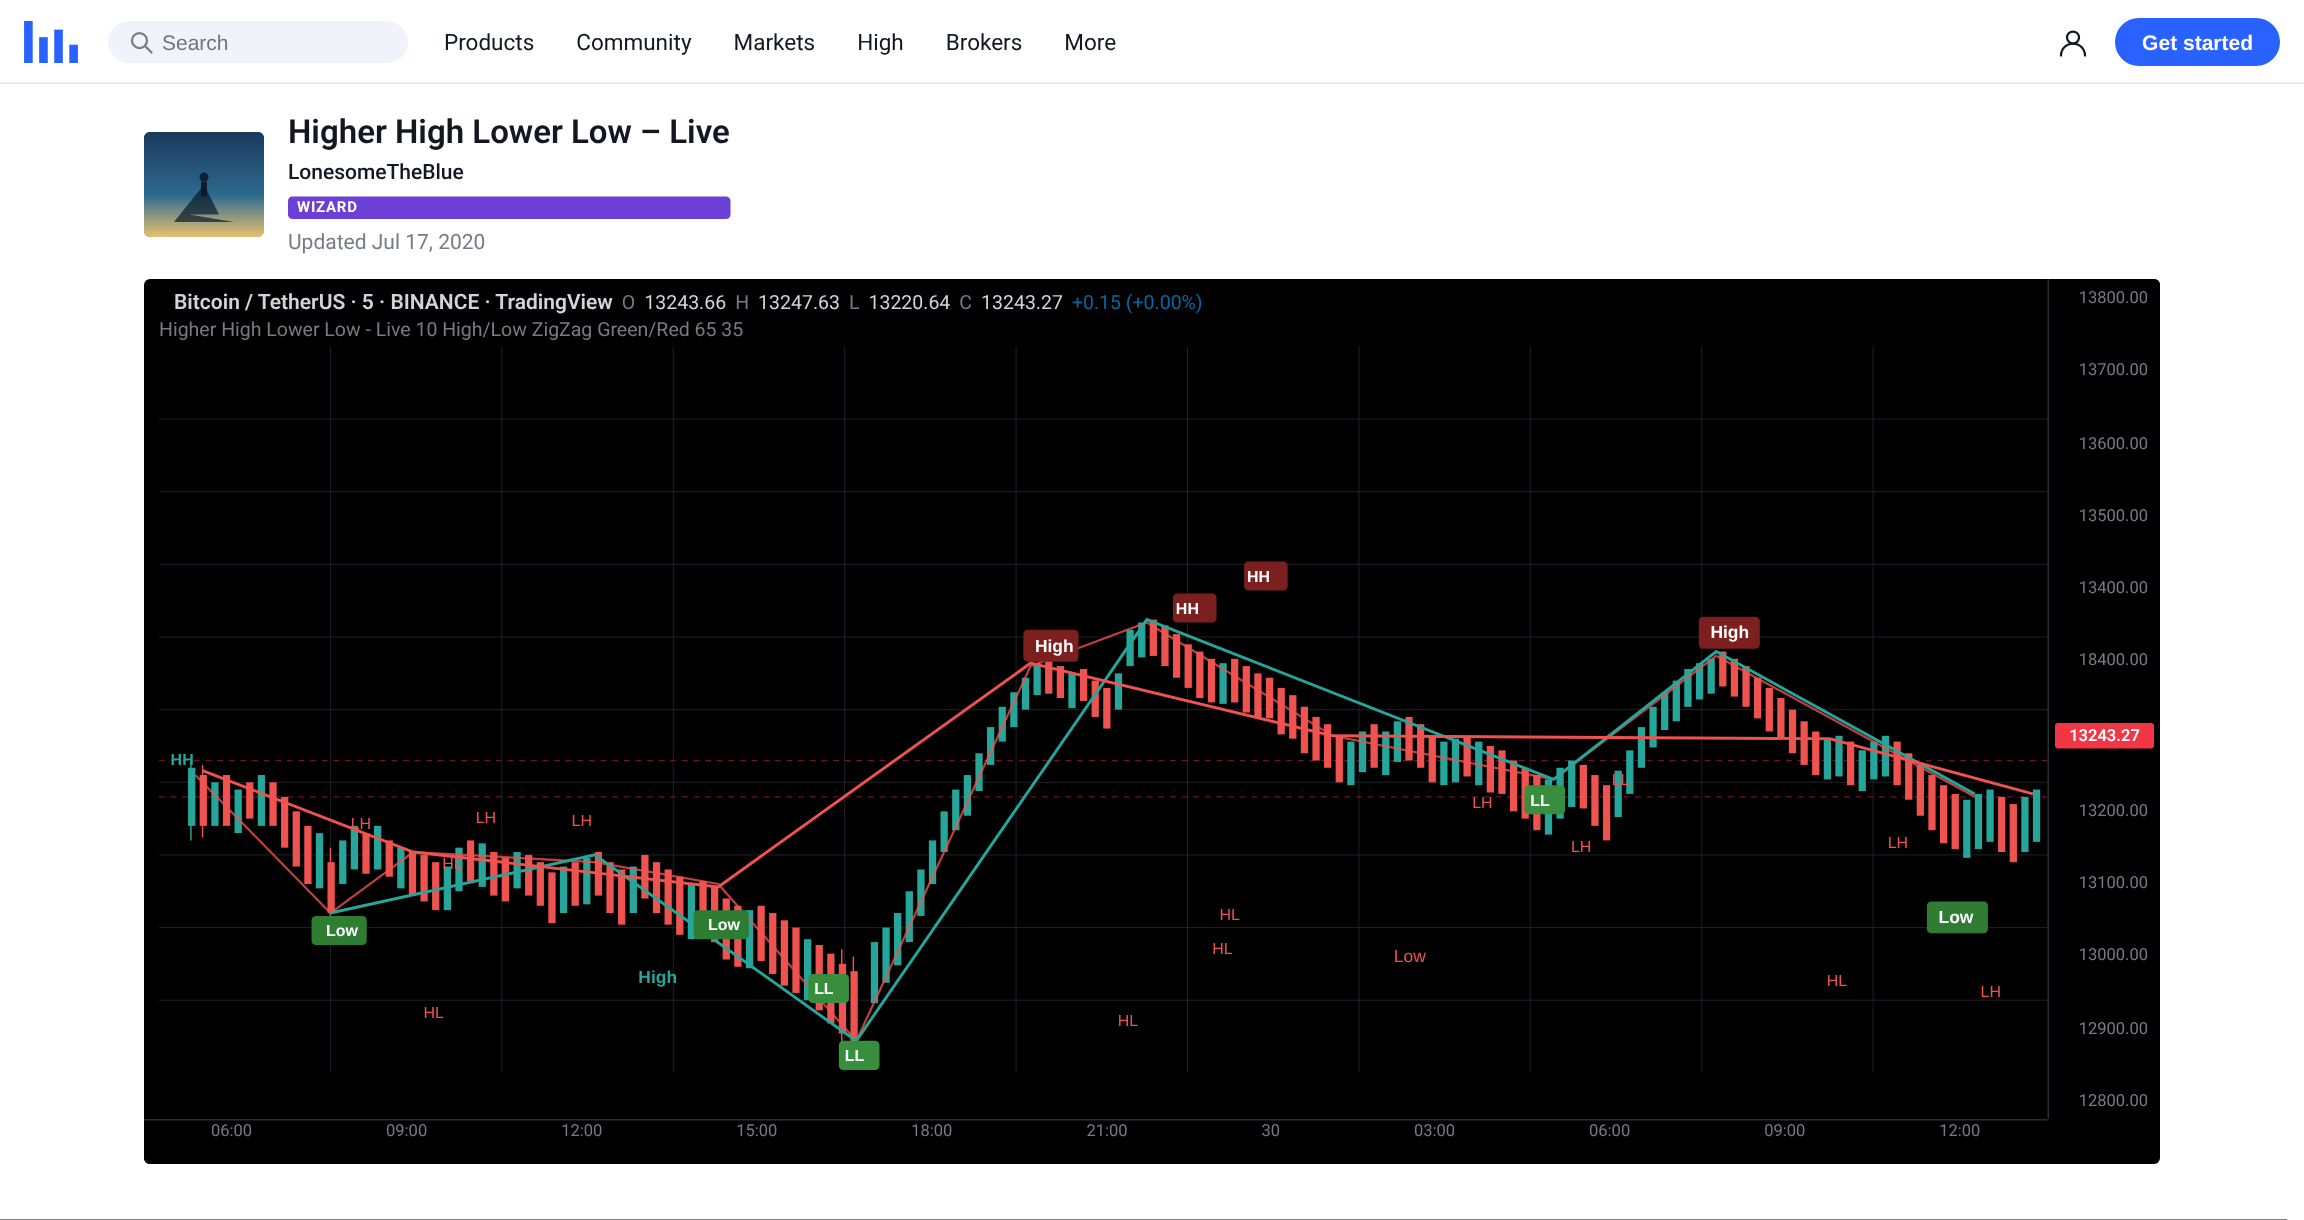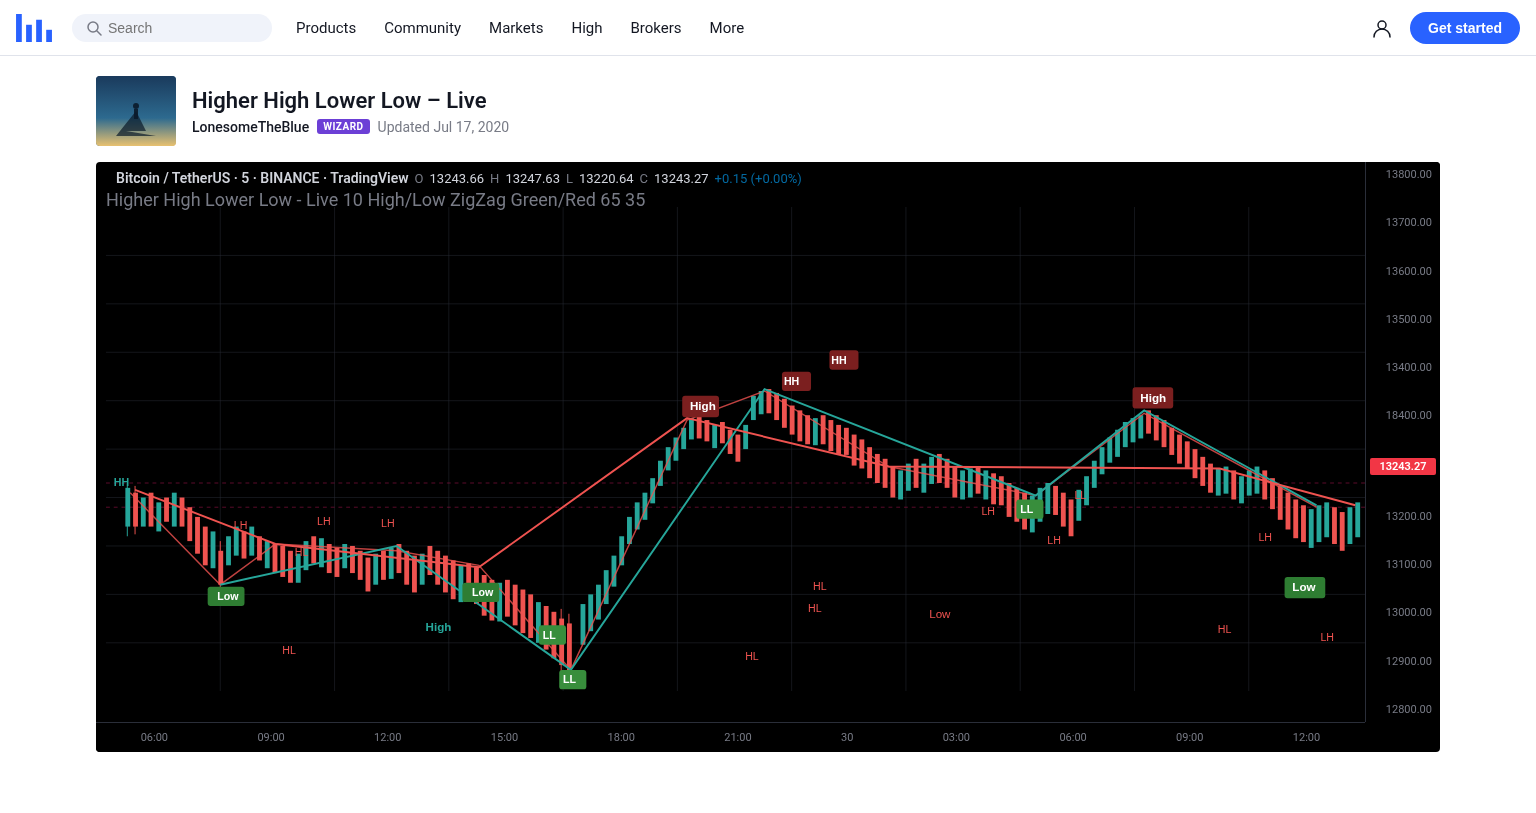--- a/index.html
+++ b/index.html
@@ -97,24 +97,24 @@
     }
     .chart-meta {}
     .chart-title {
       font-size: 22px;
       font-weight: 600;
       color: #131722;
       margin-bottom: 6px;
     }
     .chart-author-row {
       display: flex;
-      align-items: center;
       gap: 8px;
       font-size: 14px;
       color: #787b86;
+      flex-direction: column;
     }
     .author-name {
       color: #131722;
       font-weight: 500;
     }
     .wizard-badge {
       background: #6c3fd6;
       color: #fff;
       font-size: 10px;
       font-weight: 700;
@@ -146,21 +146,21 @@
       font-size: 13px;
       color: #d1d4dc;
       flex-wrap: wrap;
       margin-left: 10px;
     }
     .symbol-name { font-weight: 600; font-size: 14px; }
     .ohlc-label { color: #787b86; }
     .ohlc-value { color: #d1d4dc; }
     .change-positive { color: #0369a1; }
     .chart-indicator-line {
-      font-size: 18px;
+      font-size: 13px;
       color: #787b86;
       margin-top: 3px;
     }
     
     .price-axis {
       position: absolute;
       right: 0;
       top: 0;
       bottom: 30px;
       width: 75px;
@@ -189,21 +189,21 @@
     
     .time-axis {
       position: absolute;
       bottom: 0;
       left: 0;
       right: 75px;
       height: 30px;
       background: #000;
       border-top: 1px solid #2a2e39;
       display: flex;
-      align-items: center;
+      align-items: flex-start;
       justify-content: space-around;
     }
     .time-label {
       font-size: 11px;
       color: #787b86;
     }
 
     
     .chart-svg {
       position: absolute;

